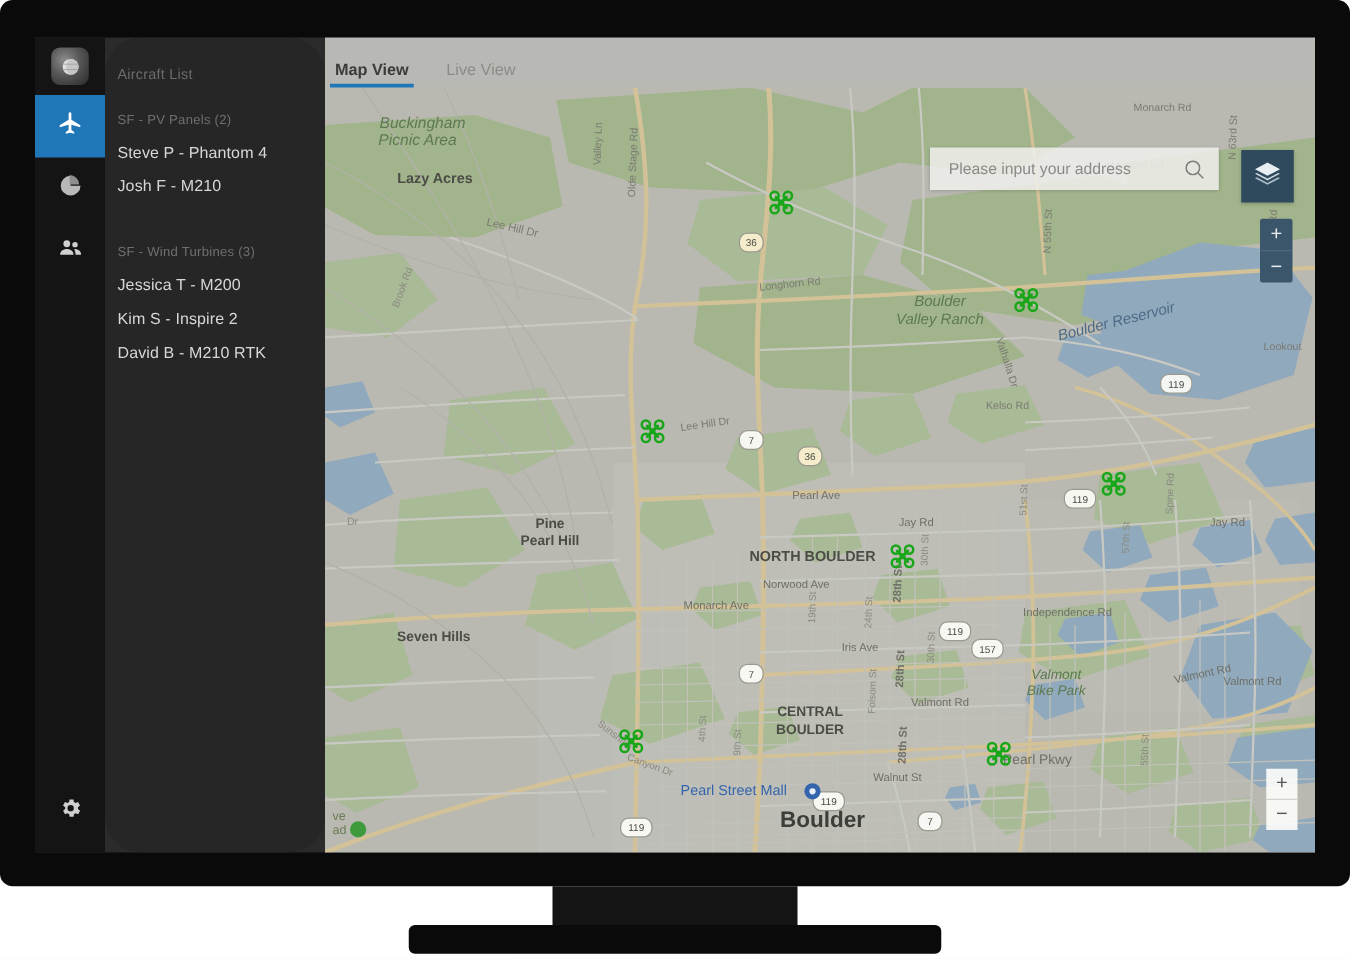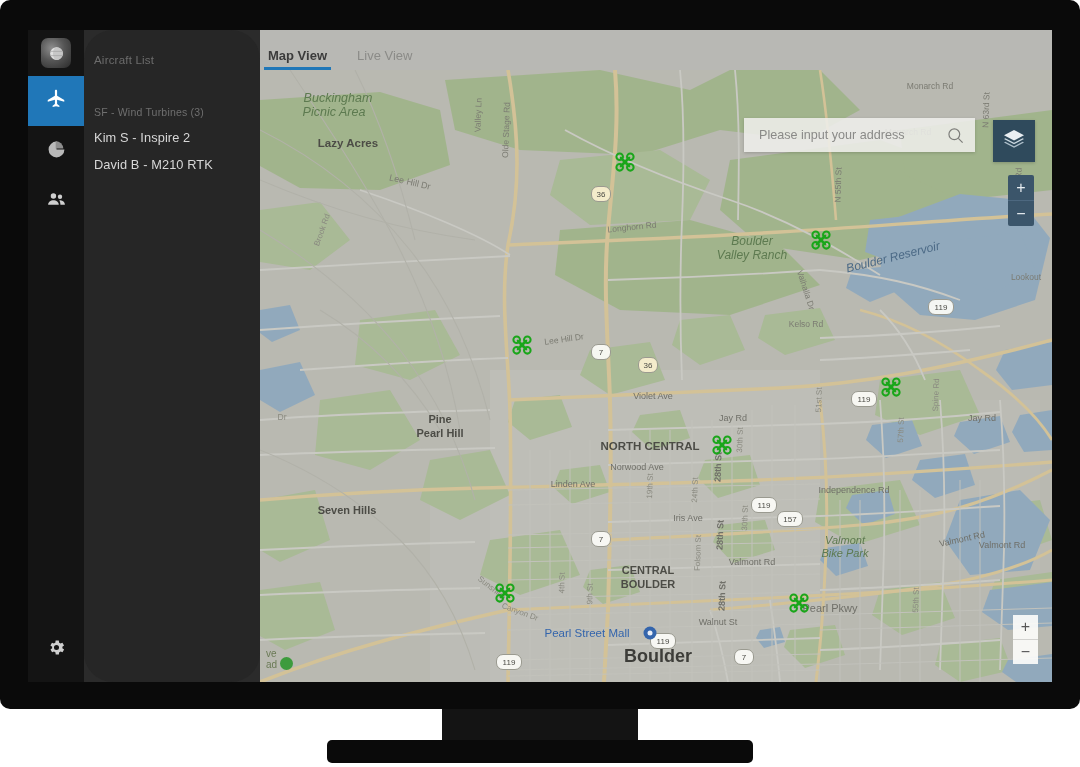--- a/index.html
+++ b/index.html
@@ -337,23 +337,29 @@
               <path d="M19.4 13a7.8 7.8 0 0 0 0-2l2.1-1.6-2-3.5-2.5 1a7.6 7.6 0 0 0-1.7-1l-.4-2.6h-4l-.4 2.6c-.6.2-1.2.6-1.7 1l-2.5-1-2 3.5L6.5 11a7.8 7.8 0 0 0 0 2l-2.1 1.6 2 3.5 2.5-1c.5.4 1.1.7 1.7 1l.4 2.6h4l.4-2.6c.6-.3 1.2-.6 1.7-1l2.5 1 2-3.5zM12 15.2A3.2 3.2 0 1 1 12 8.8a3.2 3.2 0 0 1 0 6.4z"></path>
             </svg>
           </span>
         </div>
       </div>
     </div>
 
     <div id="list-panel">
       <div id="list-title">Aircraft List</div>
 
+      <div class="group">
+        <div class="group-header">SF - PV Panels (2)</div>
+        <div class="group-item">Steve P - Phantom 4</div>
+        <div class="group-item">Josh F - M210</div>
+      </div>
 
       <div class="group" style="margin-top:40px;">
         <div class="group-header">SF - Wind Turbines (3)</div>
+        <div class="group-item">Jessica T - M200</div>
         <div class="group-item">Kim S - Inspire 2</div>
         <div class="group-item">David B - M210 RTK</div>
       </div>
     </div>
 
     <div id="content">
 
       <div id="tab-bar">
         <div class="tab active">Map View</div>
         <div class="tab">Live View</div>
@@ -543,25 +549,25 @@
             <div class="mlabel" style="left: 648px; top: 62px; font-size: 8.5px; color: rgb(123, 123, 114); font-style: normal; font-weight: normal; transform: translate(-50%, -50%) rotate(0deg);">Monarch Rd</div>
             <div class="mlabel" style="left: 578px; top: 115px; font-size: 8.5px; color: rgb(123, 123, 114); font-style: normal; font-weight: normal; transform: translate(-50%, -50%) rotate(-88deg);">N 55th St</div>
             <div class="mlabel" style="left: 726px; top: 40px; font-size: 8.5px; color: rgb(123, 123, 114); font-style: normal; font-weight: normal; transform: translate(-50%, -50%) rotate(-88deg);">N 63rd St</div>
             <div class="mlabel" style="left: 758px; top: 115px; font-size: 8.5px; color: rgb(123, 123, 114); font-style: normal; font-weight: normal; transform: translate(-50%, -50%) rotate(-88deg);">Niwot Rd</div>
             <div class="mlabel" style="left: 766px; top: 207px; font-size: 8.5px; color: rgb(123, 123, 114); font-style: normal; font-weight: normal; transform: translate(-50%, -50%) rotate(0deg);">Lookout</div>
             <div class="mlabel" style="left: 180px; top: 349px; font-size: 11px; color: rgb(76, 76, 70); font-style: normal; font-weight: bold; transform: translate(-50%, -50%) rotate(0deg);">Pine</div>
             <div class="mlabel" style="left: 180px; top: 363px; font-size: 11px; color: rgb(76, 76, 70); font-style: normal; font-weight: bold; transform: translate(-50%, -50%) rotate(0deg);">Pearl Hill</div>
             <div class="mlabel" style="left: 22px; top: 347px; font-size: 8.5px; color: rgb(138, 138, 128); font-style: normal; font-weight: normal; transform: translate(-50%, -50%) rotate(0deg);">Dr</div>
             <div class="mlabel" style="left: 87px; top: 440px; font-size: 11px; color: rgb(76, 76, 70); font-style: normal; font-weight: bold; transform: translate(-50%, -50%) rotate(0deg);">Seven Hills</div>
             <div class="mlabel" style="left: 304px; top: 269px; font-size: 8.5px; color: rgb(123, 123, 114); font-style: normal; font-weight: normal; transform: translate(-50%, -50%) rotate(-8deg);">Lee Hill Dr</div>
-            <div class="mlabel" style="left: 393px; top: 326px; font-size: 9px; color: rgb(111, 111, 104); font-style: normal; font-weight: normal; transform: translate(-50%, -50%) rotate(0deg);">Violet Ave</div>
+            <div class="mlabel" style="left: 393px; top: 326px; font-size: 9px; color: rgb(111, 111, 104); font-style: normal; font-weight: normal; transform: translate(-50%, -50%) rotate(0deg);">Pearl Ave</div>
             <div class="mlabel" style="left: 473px; top: 348px; font-size: 9px; color: rgb(111, 111, 104); font-style: normal; font-weight: normal; transform: translate(-50%, -50%) rotate(0deg);">Jay Rd</div>
-            <div class="mlabel" style="left: 390px; top: 376px; font-size: 11.5px; color: rgb(76, 76, 70); font-style: normal; font-weight: bold; transform: translate(-50%, -50%) rotate(0deg);">NORTH CENTRAL</div>
+            <div class="mlabel" style="left: 390px; top: 376px; font-size: 11.5px; color: rgb(76, 76, 70); font-style: normal; font-weight: bold; transform: translate(-50%, -50%) rotate(0deg);">NORTH BOULDER</div>
             <div class="mlabel" style="left: 377px; top: 397px; font-size: 9px; color: rgb(111, 111, 104); font-style: normal; font-weight: normal; transform: translate(-50%, -50%) rotate(0deg);">Norwood Ave</div>
-            <div class="mlabel" style="left: 313px; top: 414px; font-size: 9px; color: rgb(111, 111, 104); font-style: normal; font-weight: normal; transform: translate(-50%, -50%) rotate(0deg);">Linden Ave</div>
+            <div class="mlabel" style="left: 313px; top: 414px; font-size: 9px; color: rgb(111, 111, 104); font-style: normal; font-weight: normal; transform: translate(-50%, -50%) rotate(0deg);">Monarch Ave</div>
             <div class="mlabel" style="left: 428px; top: 448px; font-size: 9px; color: rgb(111, 111, 104); font-style: normal; font-weight: normal; transform: translate(-50%, -50%) rotate(0deg);">Iris Ave</div>
             <div class="mlabel" style="left: 458px; top: 397px; font-size: 9px; color: rgb(111, 111, 104); font-style: normal; font-weight: bold; transform: translate(-50%, -50%) rotate(-88deg);">28th St</div>
             <div class="mlabel" style="left: 460px; top: 465px; font-size: 9px; color: rgb(111, 111, 104); font-style: normal; font-weight: bold; transform: translate(-50%, -50%) rotate(-88deg);">28th St</div>
             <div class="mlabel" style="left: 462px; top: 526px; font-size: 9px; color: rgb(111, 111, 104); font-style: normal; font-weight: bold; transform: translate(-50%, -50%) rotate(-88deg);">28th St</div>
             <div class="mlabel" style="left: 390px; top: 416px; font-size: 8px; color: rgb(138, 138, 128); font-style: normal; font-weight: normal; transform: translate(-50%, -50%) rotate(-88deg);">19th St</div>
             <div class="mlabel" style="left: 435px; top: 420px; font-size: 8px; color: rgb(138, 138, 128); font-style: normal; font-weight: normal; transform: translate(-50%, -50%) rotate(-88deg);">24th St</div>
             <div class="mlabel" style="left: 480px; top: 370px; font-size: 8px; color: rgb(138, 138, 128); font-style: normal; font-weight: normal; transform: translate(-50%, -50%) rotate(-88deg);">30th St</div>
             <div class="mlabel" style="left: 485px; top: 448px; font-size: 8px; color: rgb(138, 138, 128); font-style: normal; font-weight: normal; transform: translate(-50%, -50%) rotate(-88deg);">30th St</div>
             <div class="mlabel" style="left: 438px; top: 483px; font-size: 8px; color: rgb(138, 138, 128); font-style: normal; font-weight: normal; transform: translate(-50%, -50%) rotate(-88deg);">Folsom St</div>
             <div class="mlabel" style="left: 594px; top: 420px; font-size: 9px; color: rgb(111, 111, 104); font-style: normal; font-weight: normal; transform: translate(-50%, -50%) rotate(0deg);">Independence Rd</div>

